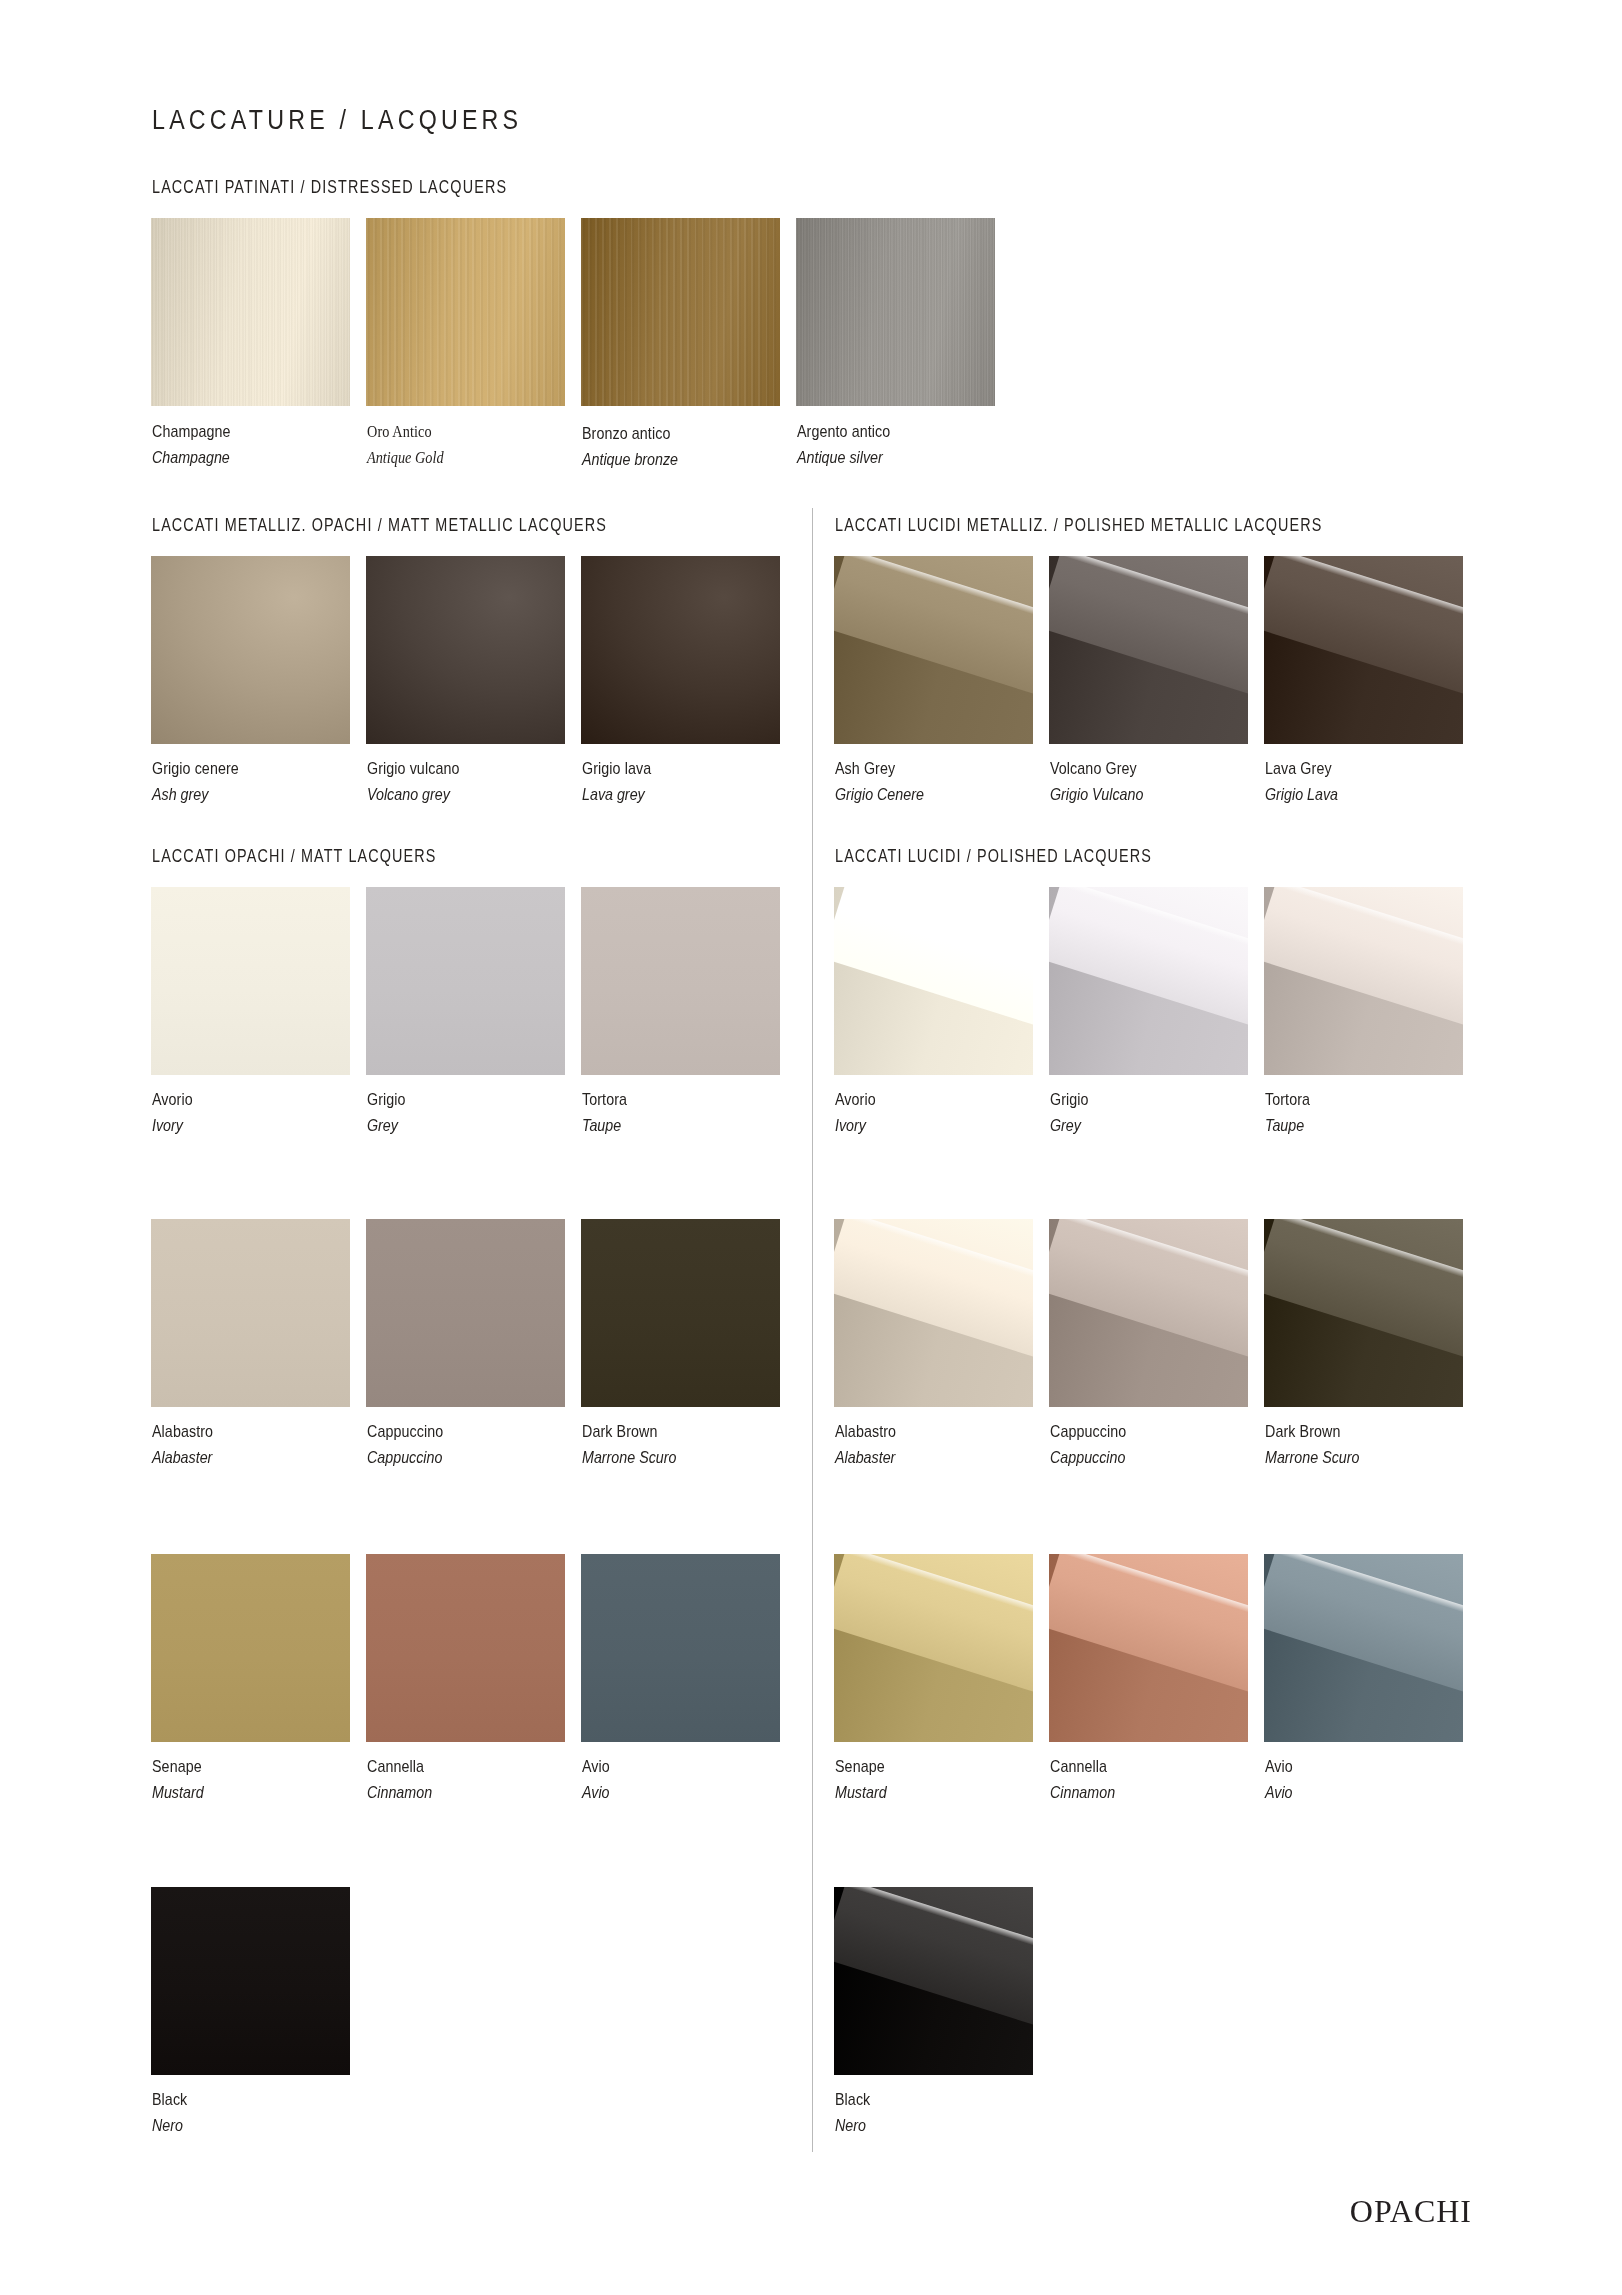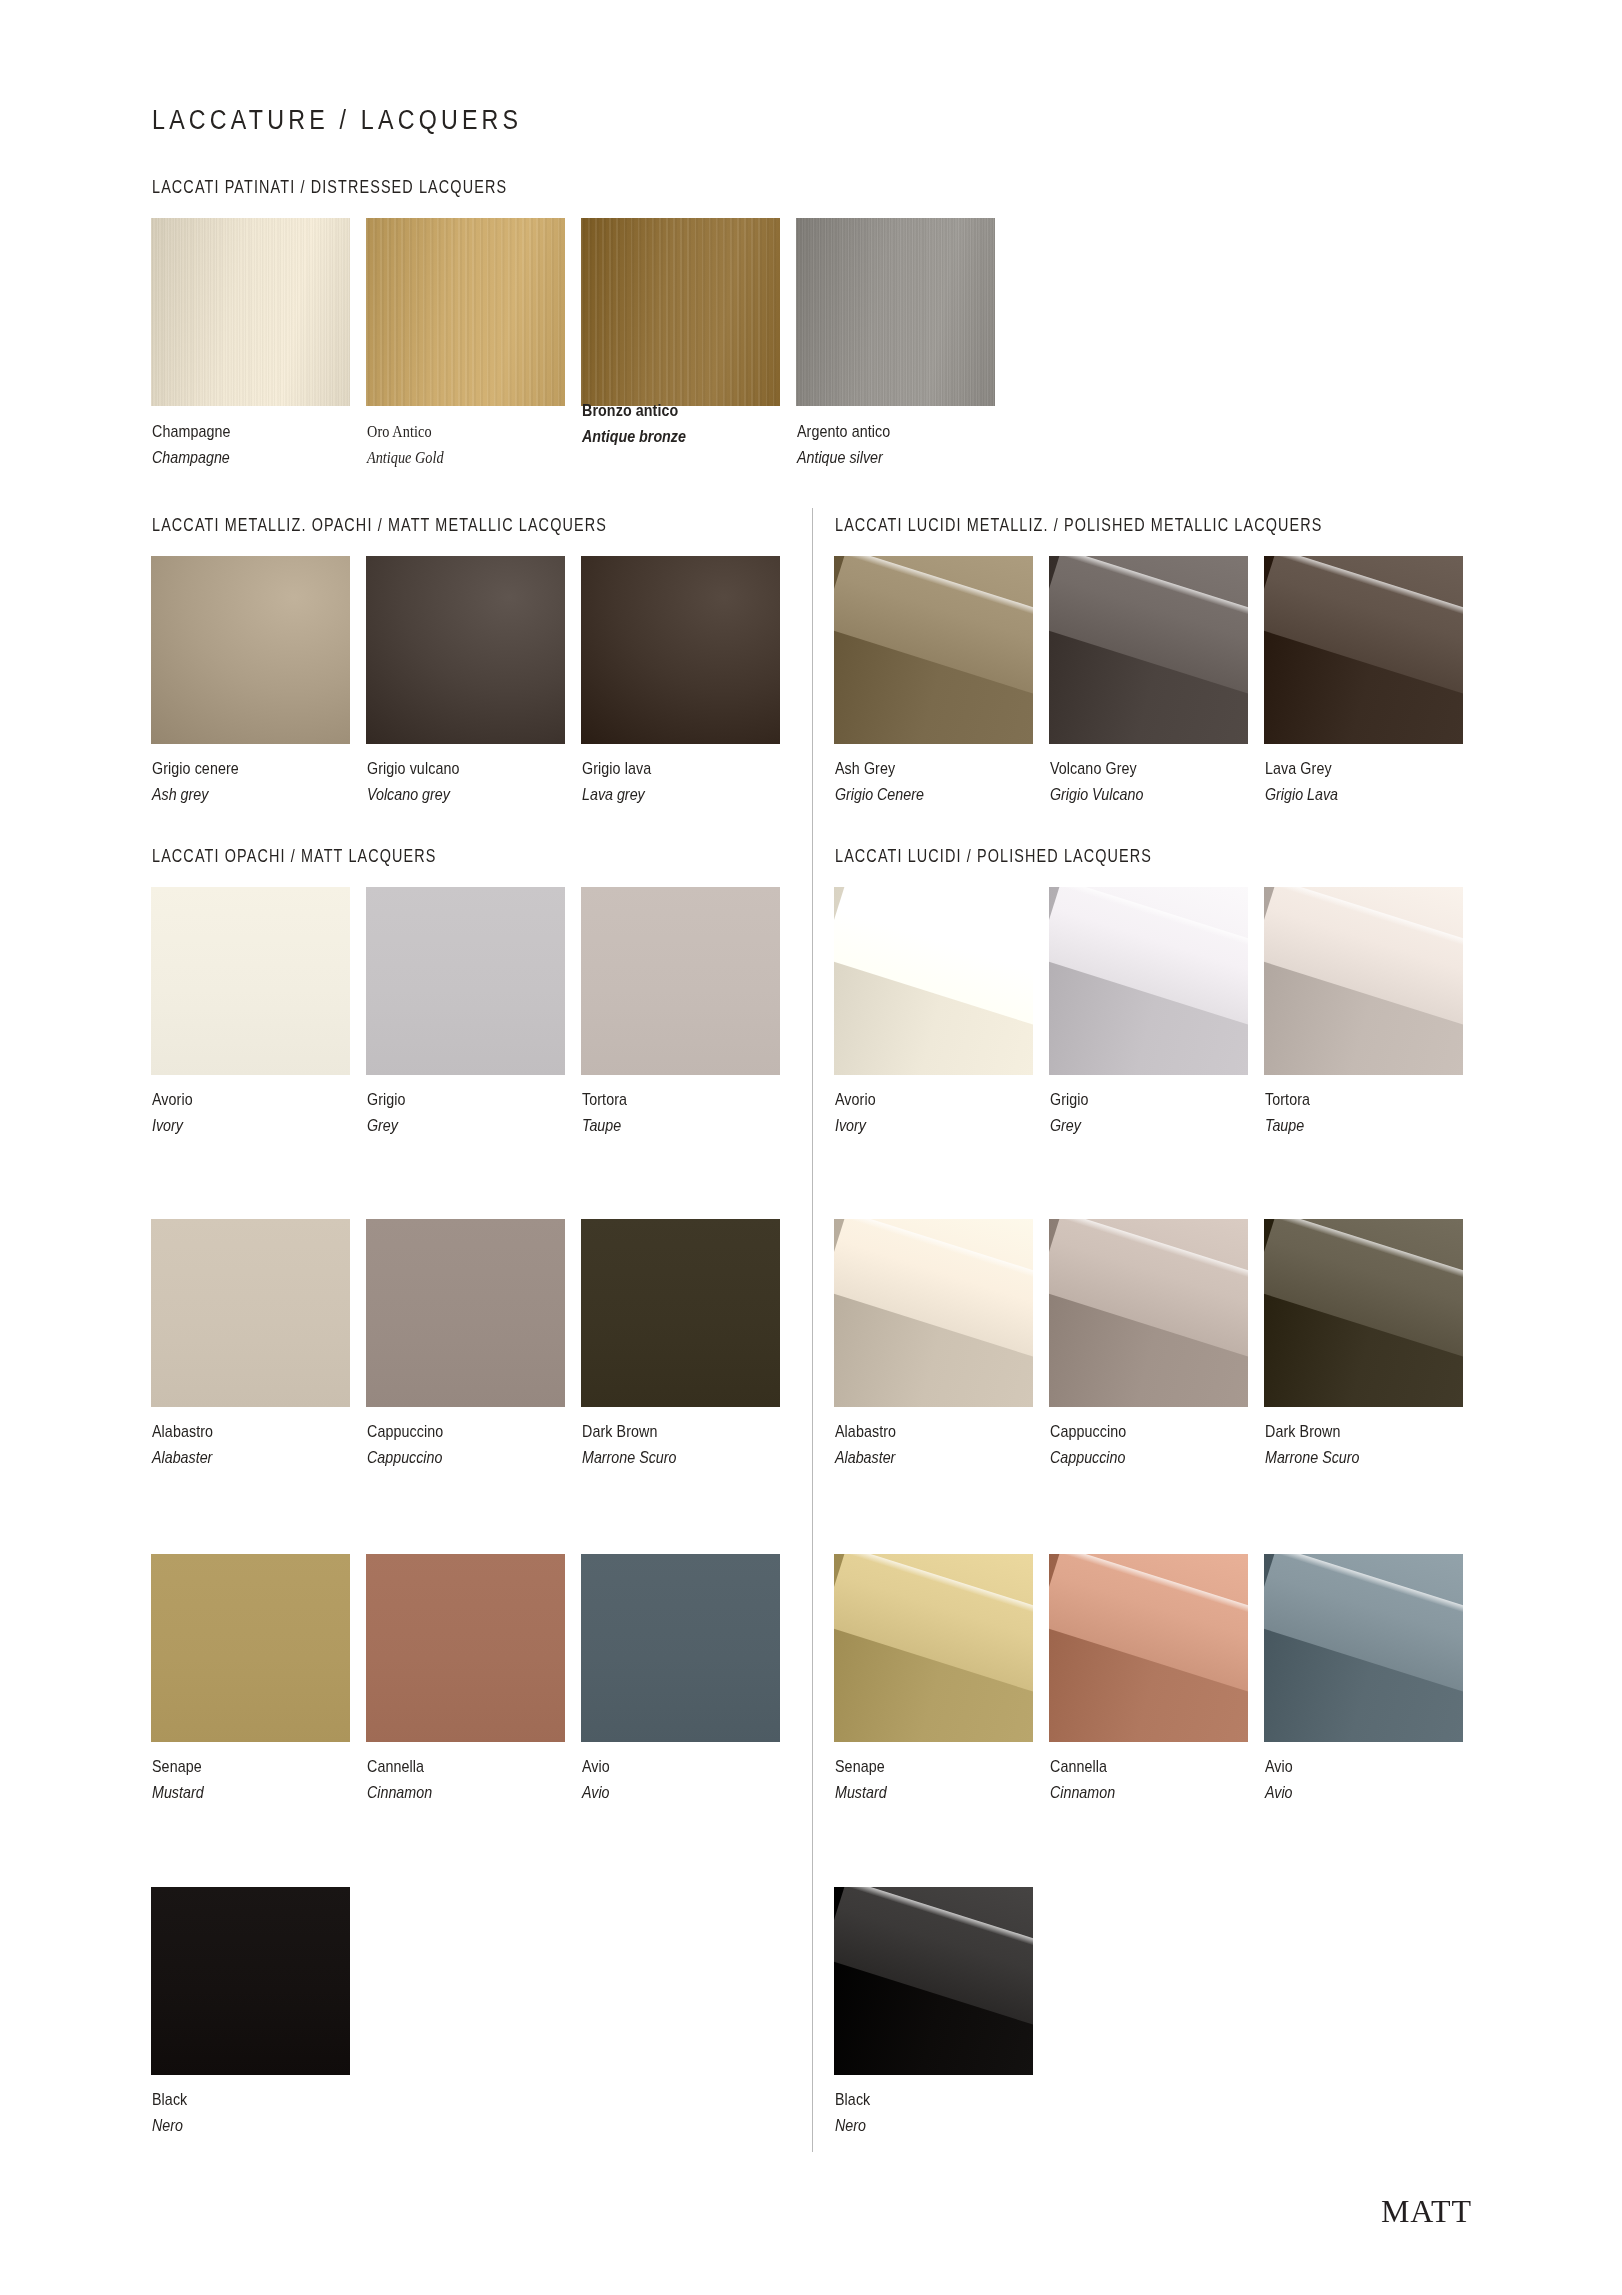--- a/index.html
+++ b/index.html
@@ -113,21 +113,21 @@
         <div class="grain2"></div>
       </div>
       <div class="lbl" style="left: 367px; top: 419px; font-family: Liberation Serif, serif;">
         <span class="nm">Oro Antico</span>
         <span class="sub">Antique Gold</span>
       </div>
       <div class="swatch" style="left: 581px; top: 218px;">
         <div class="fill" style="background: linear-gradient(100deg, rgb(122, 90, 35) 0%, rgb(148, 116, 61) 42%, rgb(154, 122, 67) 70%, rgb(132, 100, 45) 100%);"></div>
         <div class="grain2"></div>
       </div>
-      <div class="lbl" style="left: 582px; top: 398px; font-weight: bold;">
+      <div class="lbl" style="left: 582px; top: 421px;">
         <span class="nm">Bronzo antico</span>
         <span class="sub">Antique bronze</span>
       </div>
       <div class="swatch" style="left: 796px; top: 218px;">
         <div class="fill" style="background: linear-gradient(100deg, rgb(126, 123, 118) 0%, rgb(152, 149, 144) 42%, rgb(158, 155, 150) 70%, rgb(136, 133, 128) 100%);"></div>
         <div class="grain"></div>
       </div>
       <div class="lbl" style="left: 797px; top: 419px;">
         <span class="nm">Argento antico</span>
         <span class="sub">Antique silver</span>
@@ -335,16 +335,16 @@
         <div class="fill" style="background: linear-gradient(105deg, rgb(0, 0, 0) 0%, rgb(13, 11, 10) 55%, rgb(19, 17, 16) 100%);"></div>
         <div class="gloss-ref" style="background: linear-gradient(rgb(77, 75, 74) 0%, rgb(59, 57, 56) 72%, rgb(43, 41, 40) 100%); mix-blend-mode: normal;"></div>
         <div class="gloss-edge" style="background: linear-gradient(rgba(255, 255, 255, 0.72) 0%, rgba(255, 255, 255, 0) 100%);"></div>
       </div>
       <div class="lbl" style="left: 835px; top: 2087px;">
         <span class="nm">Black</span>
         <span class="sub">Nero</span>
       </div>
     </div>
 
-  <div class="logo">MATT</div>
+  <div class="logo">OPACHI</div>
 
 </div>
 
 
 </body></html>

